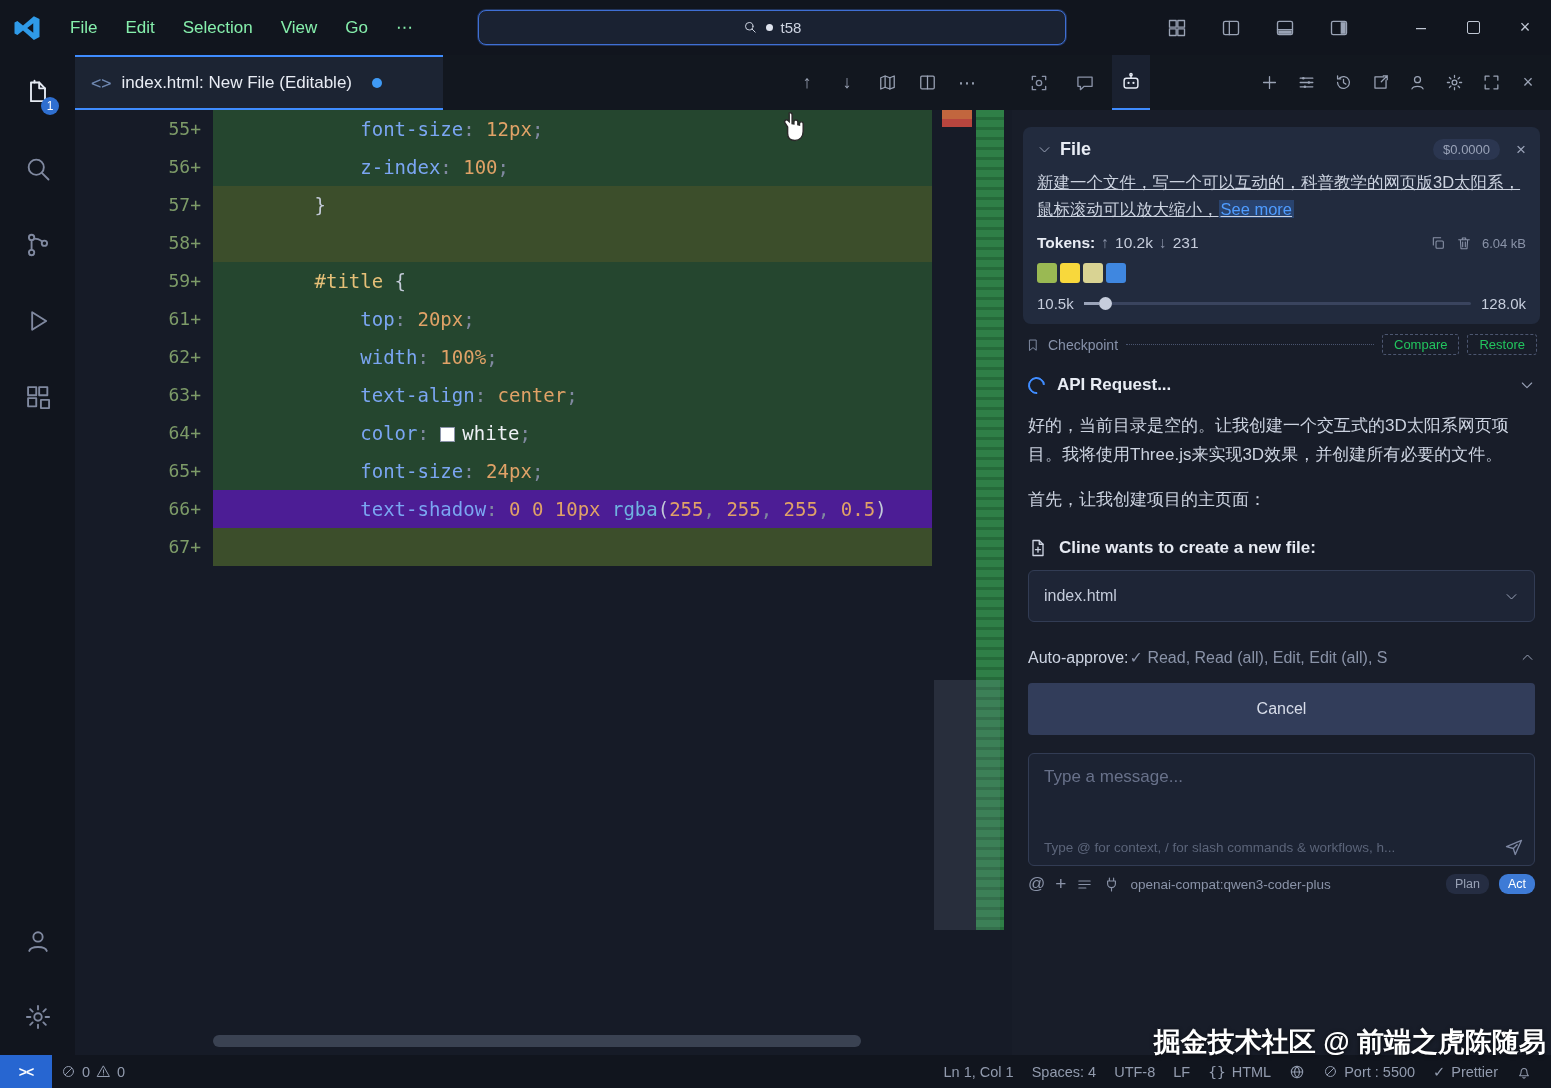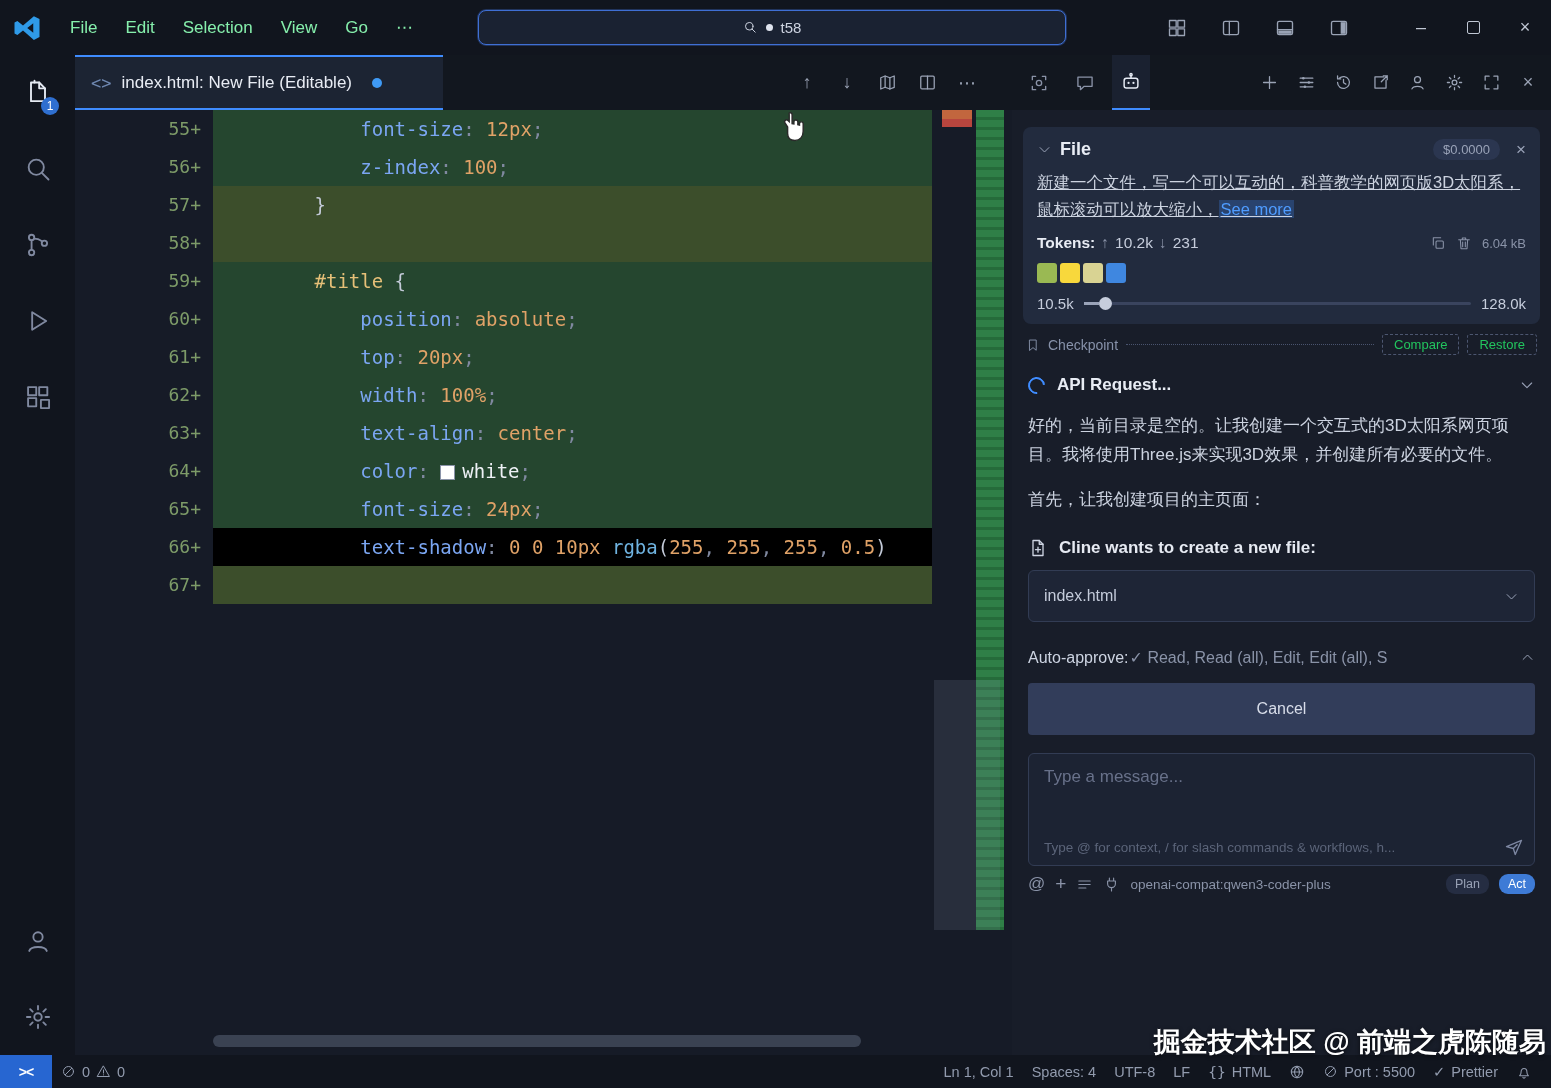--- a/index.html
+++ b/index.html
@@ -44,21 +44,21 @@
   .ph-right { margin-left:auto; display:flex; align-items:center; gap:3px; padding-right:6px; }
 
   
   .editor { position:absolute; left:75px; top:110px; width:937px; height:945px; background:#161b27; }
   .code-lines { position:absolute; left:0; top:0; right:80px; }
   .code-line { display:flex; height:38px; line-height:38px; font-family:"DejaVu Sans Mono", monospace; font-size:19px; white-space:pre; }
   .gutter { flex:none; width:138px; text-align:right; padding-right:12px; color:#7d9b68; font-size:18px; }
   .code-text { flex:1; }
   .bg-add  { background:#25462f; }
   .bg-add2 { background:#3c4e2b; }
-  .bg-cur  { background:#000000; }
+  .bg-cur  { background:#4c1d95; }
   .tk-prop { color:#7ba6f2; }
   .tk-num  { color:#e0a267; }
   .tk-kw   { color:#e0a267; }
   .tk-sel  { color:#e6c078; }
   .tk-pun  { color:#8089a0; }
   .tk-brace{ color:#c3cad8; }
   .tk-fn   { color:#6fb3e0; }
   .tk-val  { color:#eef1f6; }
   .swatch { display:inline-block; width:15px; height:15px; background:#ffffff; border:1px solid #8a93a8; vertical-align:-2px; margin-right:7px; }
   .minimap { position:absolute; right:6px; top:0; width:72px; height:830px; }
@@ -341,21 +341,20 @@
   </div>
 </div>
 
 <div class="editor">
   <div class="code-lines">
       <div class="code-line"><span class="gutter">55+</span><span class="code-text bg-add" style="padding-left: calc(12ch + 10px);"><span class="tk-prop">font-size</span><span class="tk-pun">: </span><span class="tk-num">12px</span><span class="tk-pun">;</span></span></div>
       <div class="code-line"><span class="gutter">56+</span><span class="code-text bg-add" style="padding-left: calc(12ch + 10px);"><span class="tk-prop">z-index</span><span class="tk-pun">: </span><span class="tk-num">100</span><span class="tk-pun">;</span></span></div>
       <div class="code-line"><span class="gutter">57+</span><span class="code-text bg-add2" style="padding-left: calc(8ch + 10px);"><span class="tk-brace">}</span></span></div>
       <div class="code-line"><span class="gutter">58+</span><span class="code-text bg-add2" style="padding-left: calc(0ch + 10px);"></span></div>
       <div class="code-line"><span class="gutter">59+</span><span class="code-text bg-add" style="padding-left: calc(8ch + 10px);"><span class="tk-sel">#title</span><span class="tk-brace"> {</span></span></div>
-      <div class="code-line"><span class="gutter">60+</span><span class="code-text bg-add" style="padding-left: calc(12ch + 10px);"><span class="tk-prop">position</span><span class="tk-pun">: </span><span class="tk-kw">absolute</span><span class="tk-pun">;</span></span></div>
       <div class="code-line"><span class="gutter">61+</span><span class="code-text bg-add" style="padding-left: calc(12ch + 10px);"><span class="tk-prop">top</span><span class="tk-pun">: </span><span class="tk-num">20px</span><span class="tk-pun">;</span></span></div>
       <div class="code-line"><span class="gutter">62+</span><span class="code-text bg-add" style="padding-left: calc(12ch + 10px);"><span class="tk-prop">width</span><span class="tk-pun">: </span><span class="tk-num">100%</span><span class="tk-pun">;</span></span></div>
       <div class="code-line"><span class="gutter">63+</span><span class="code-text bg-add" style="padding-left: calc(12ch + 10px);"><span class="tk-prop">text-align</span><span class="tk-pun">: </span><span class="tk-kw">center</span><span class="tk-pun">;</span></span></div>
       <div class="code-line"><span class="gutter">64+</span><span class="code-text bg-add" style="padding-left: calc(12ch + 10px);"><span class="tk-prop">color</span><span class="tk-pun">: </span><span class="swatch"></span><span class="tk-val">white</span><span class="tk-pun">;</span></span></div>
       <div class="code-line"><span class="gutter">65+</span><span class="code-text bg-add" style="padding-left: calc(12ch + 10px);"><span class="tk-prop">font-size</span><span class="tk-pun">: </span><span class="tk-num">24px</span><span class="tk-pun">;</span></span></div>
       <div class="code-line"><span class="gutter">66+</span><span class="code-text bg-cur" style="padding-left: calc(12ch + 10px);"><span class="tk-prop">text-shadow</span><span class="tk-pun">: </span><span class="tk-num">0 0 10px </span><span class="tk-fn">rgba</span><span class="tk-brace">(</span><span class="tk-num">255</span><span class="tk-pun">, </span><span class="tk-num">255</span><span class="tk-pun">, </span><span class="tk-num">255</span><span class="tk-pun">, </span><span class="tk-num">0.5</span><span class="tk-brace">)</span></span></div>
       <div class="code-line"><span class="gutter">67+</span><span class="code-text bg-add2" style="padding-left: calc(0ch + 10px);"></span></div>
     </div>
   <div class="minimap">
     <div class="mm-red1"></div>

